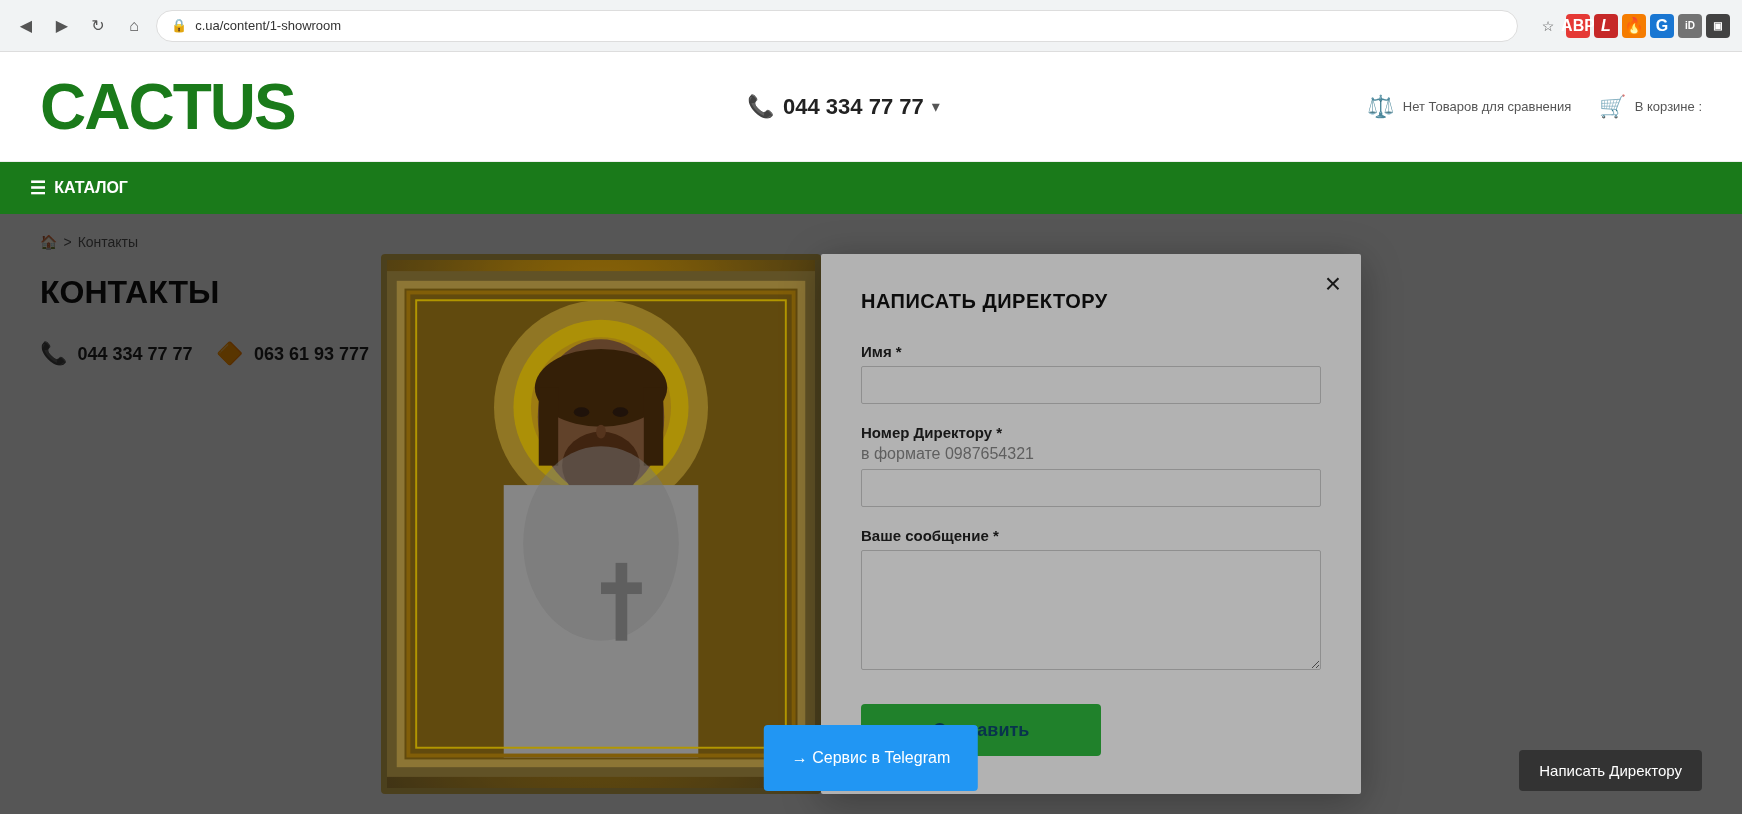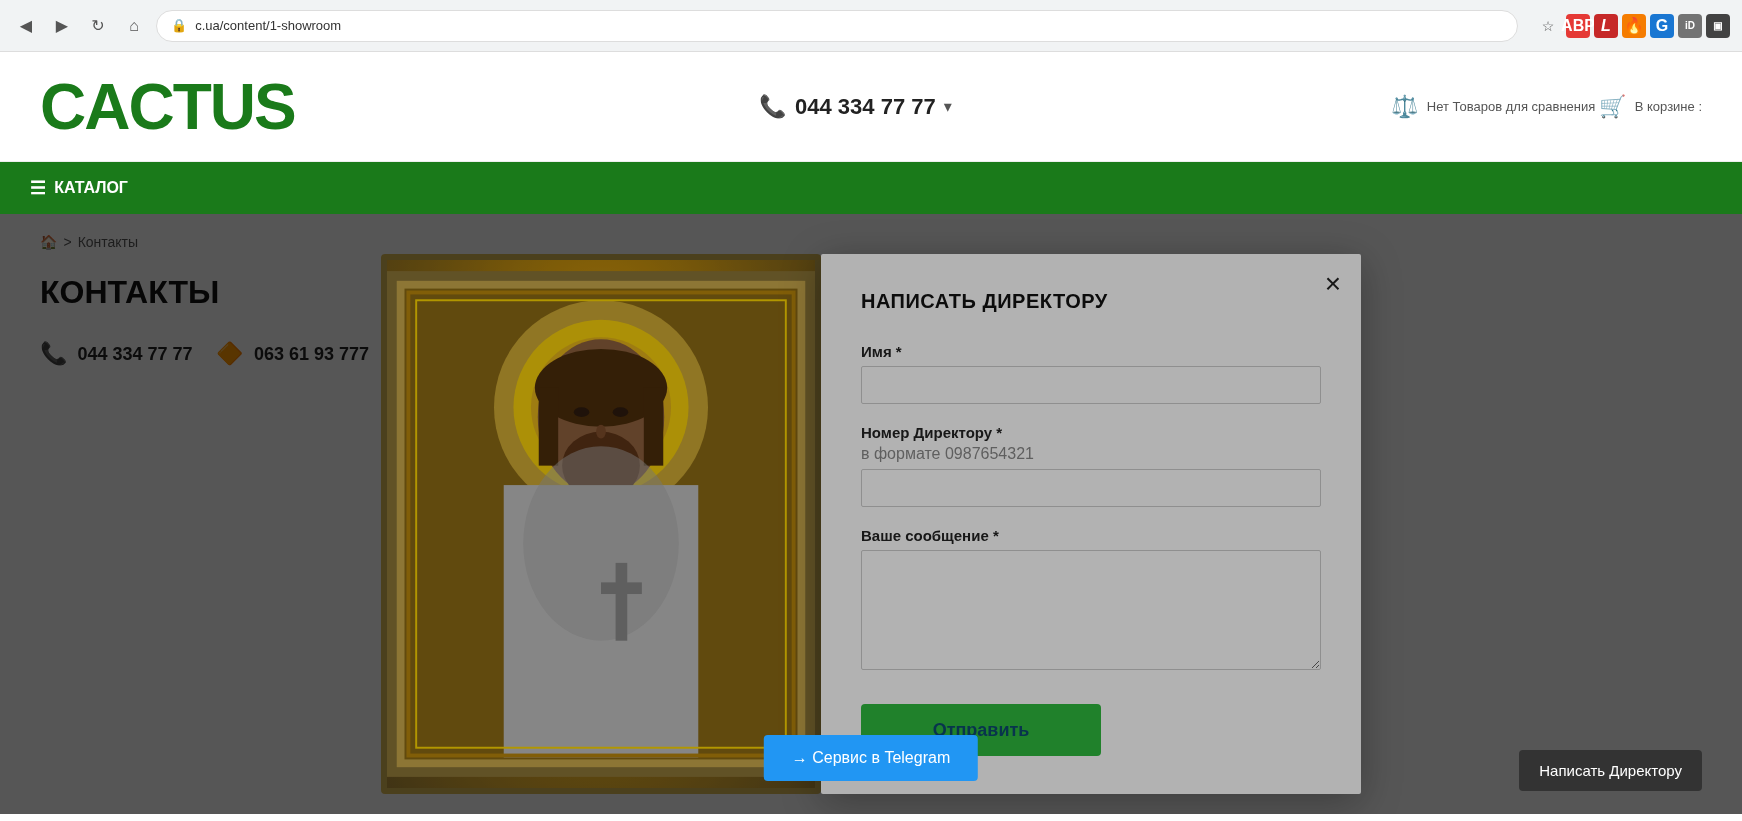--- a/index.html
+++ b/index.html
@@ -60,21 +60,21 @@
     .page-wrapper { position: relative; }
 
     
     .site-header {
       height: 110px;
       background: #fff;
       display: flex;
       align-items: center;
       padding: 0 40px;
       border-bottom: 1px solid #eee;
-      gap: 4px;
+      gap: 28px;
     }
     .logo {
       font-size: 64px;
       font-weight: 900;
       color: #1a7a1a;
       letter-spacing: -2px;
       line-height: 1;
       min-width: 280px;
     }
     .header-phone-area {
@@ -257,26 +257,26 @@
       background: #333;
       color: #fff;
       padding: 12px 20px;
       font-size: 15px;
       border-radius: 4px;
       cursor: pointer;
       z-index: 200;
     }
     .telegram-btn {
       position: fixed;
-      bottom: 40px;
+      bottom: 30px;
       left: 50%;
       transform: translateX(-50%);
       background: #2196F3;
       color: #fff;
-      padding: 14px 28px;
+      padding: 24px 28px;
       font-size: 16px;
       border-radius: 4px;
       cursor: pointer;
       z-index: 200;
       display: flex; align-items: center; gap: 8px;
     }
 
     .page-bg {
       position: relative;
       background: #f7f7f7;

